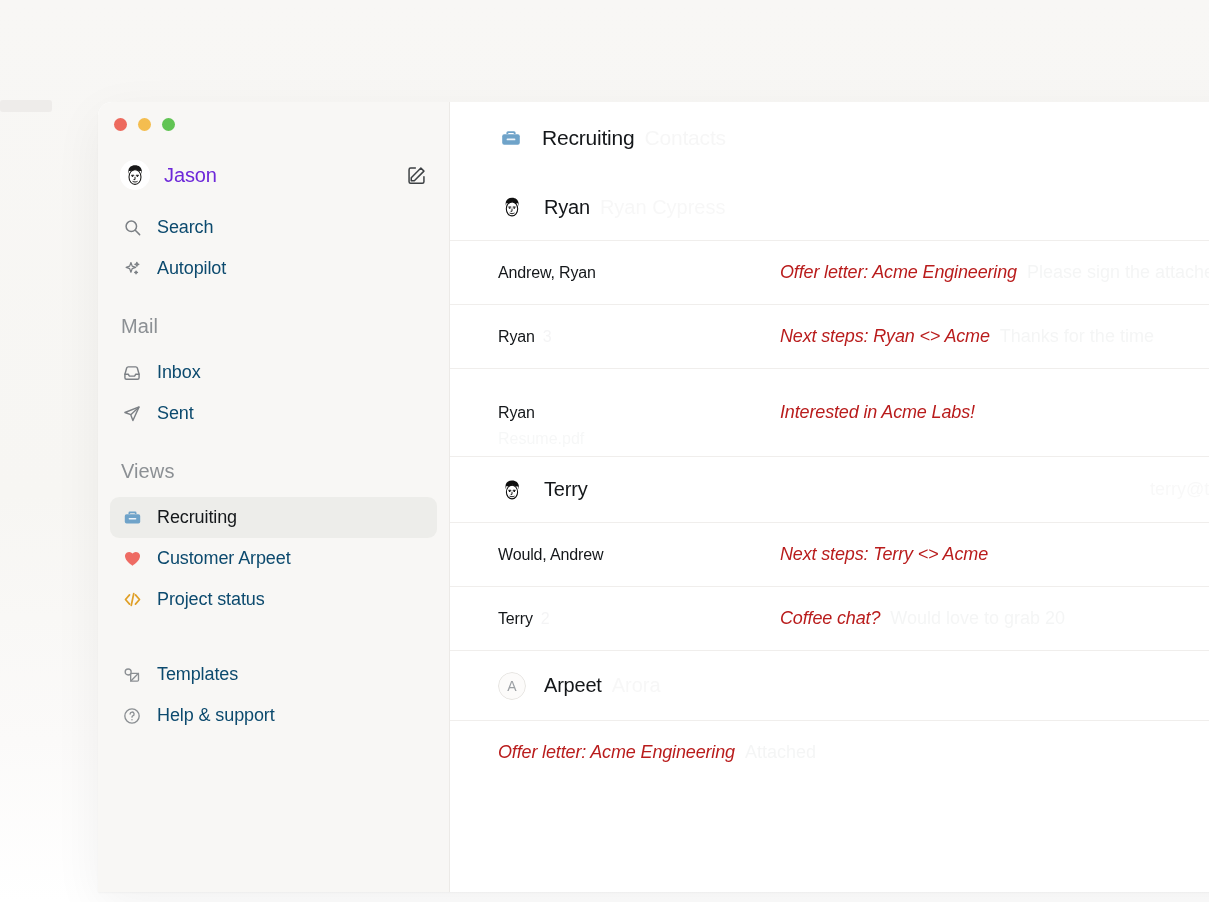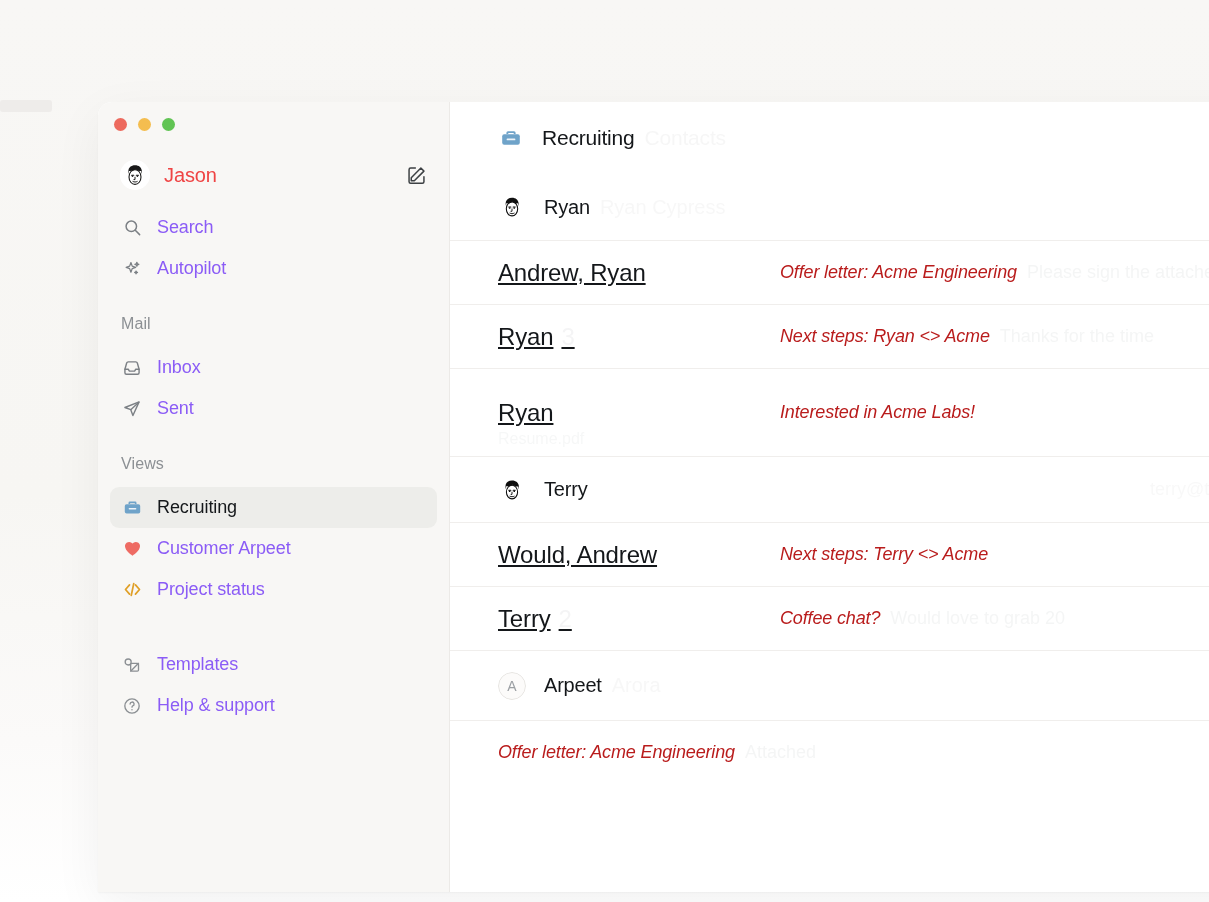--- a/index.html
+++ b/index.html
@@ -83,21 +83,21 @@
     width: 30px; height: 30px;
     flex: 0 0 30px;
     border-radius: 50%;
     background: #ffffff;
     overflow: hidden;
     display: flex; align-items: center; justify-content: center;
   }
   #account-name {
     margin-left: 14px;
     font-size: 20px;
-    color: #ef4444;
+    color: #6d28d9;
     font-weight: 400;
     letter-spacing: -.1px;
   }
   #compose-button {
     margin-left: auto;
     width: 22px; height: 22px;
     display: flex; align-items: center; justify-content: center;
     cursor: pointer;
   }
 
@@ -112,29 +112,29 @@
     cursor: pointer;
   }
   .nav-row .nav-icon {
     width: 22px; height: 22px;
     flex: 0 0 22px;
     display: flex; align-items: center; justify-content: center;
   }
   .nav-row .nav-label {
     margin-left: 14px;
     font-size: 18px;
-    color: #8b5cf6;
+    color: #0c4a6e;
     letter-spacing: -.1px;
     white-space: nowrap;
   }
   .nav-row.active { background: #ededea; }
   .nav-row.active .nav-label { color: #15181b; }
 
   .section-head {
-    font-size: 16px;
+    font-size: 20px;
     color: #8c9094;
     padding: 0 23px;
     letter-spacing: .1px;
   }
 
   .spacer-14 { height: 14px; }
   .spacer-26 { height: 26px; }
   .spacer-34 { height: 34px; }
 
   
@@ -230,26 +230,25 @@
     align-items: center;
     height: 64px;
     padding: 0 0 0 48px;
     border-top: 1px solid #f0eeec;
     position: relative;
     cursor: pointer;
   }
   .msg-row .m-sender {
     width: 282px;
     flex: 0 0 282px;
-    font-size: 24px;
+    font-size: 16px;
     color: #14171a;
     letter-spacing: -.15px;
     white-space: nowrap;
     overflow: hidden;
-    text-decoration: underline;
   }
   .msg-row .m-sender .m-count {
     color: rgba(130,135,140,.09);
     margin-left: 8px;
   }
   .msg-row .m-subject {
     font-size: 18px;
     color: #b91c1c;
     letter-spacing: -.15px;
     white-space: nowrap;

